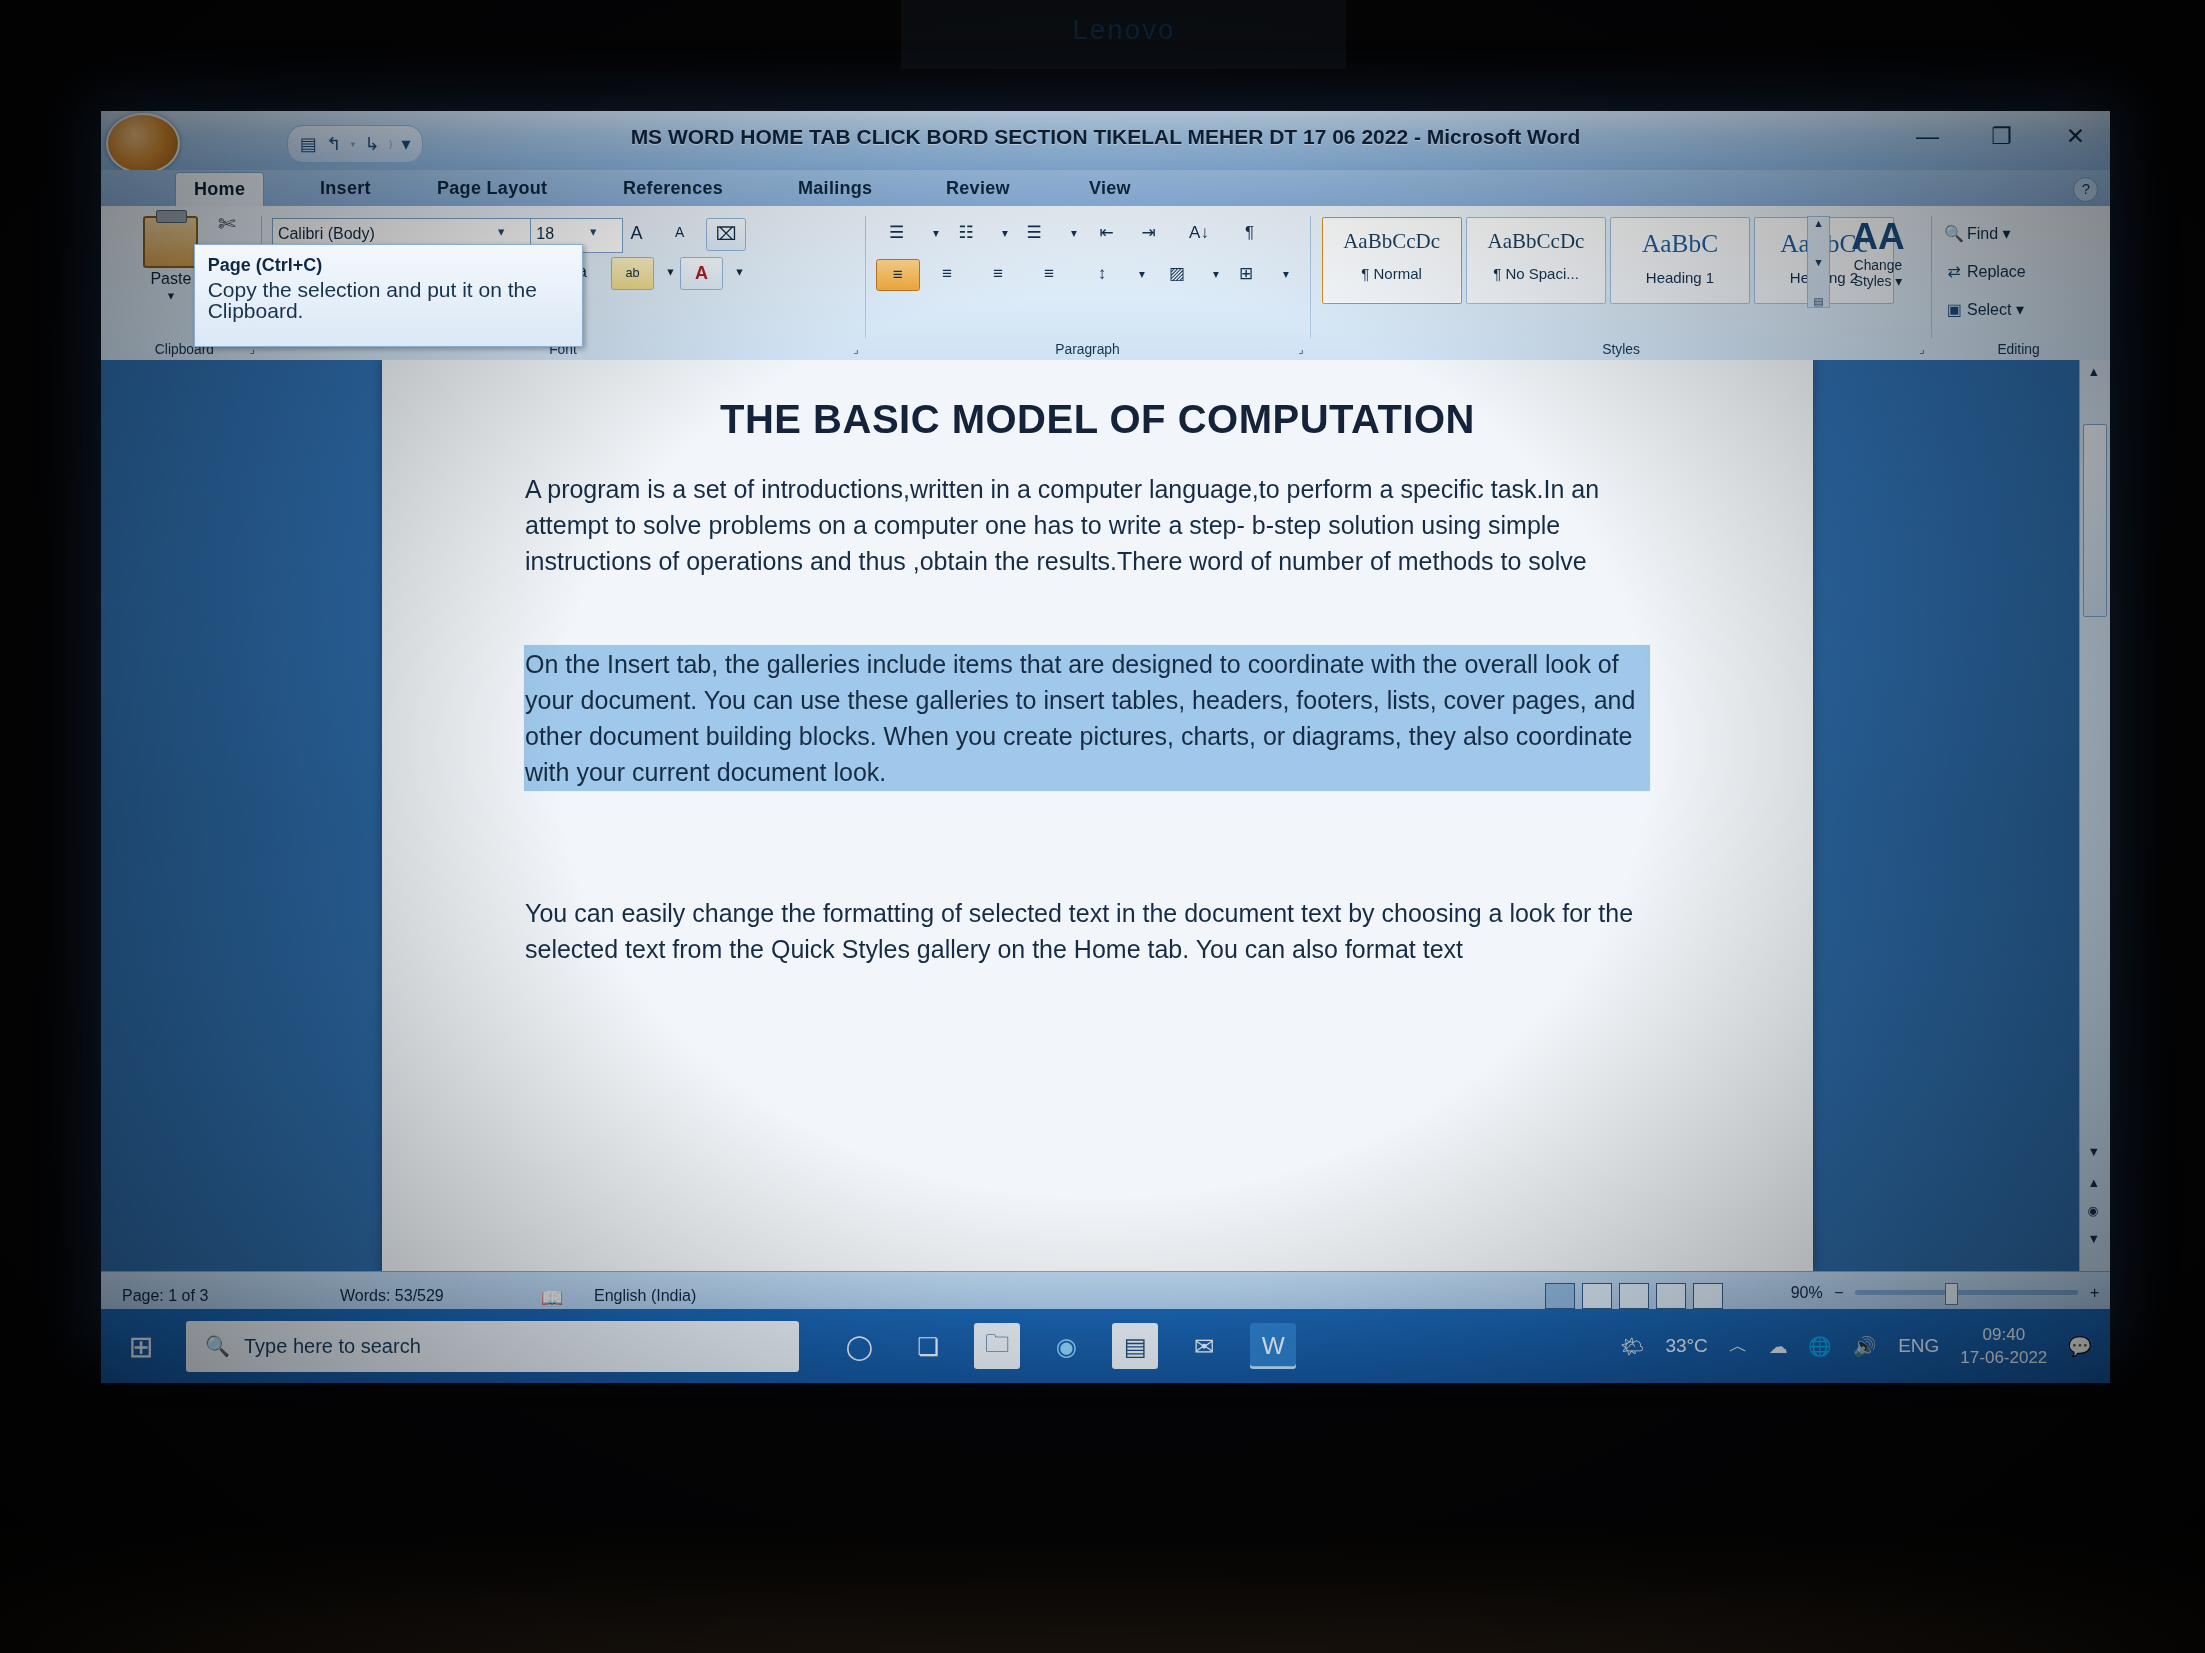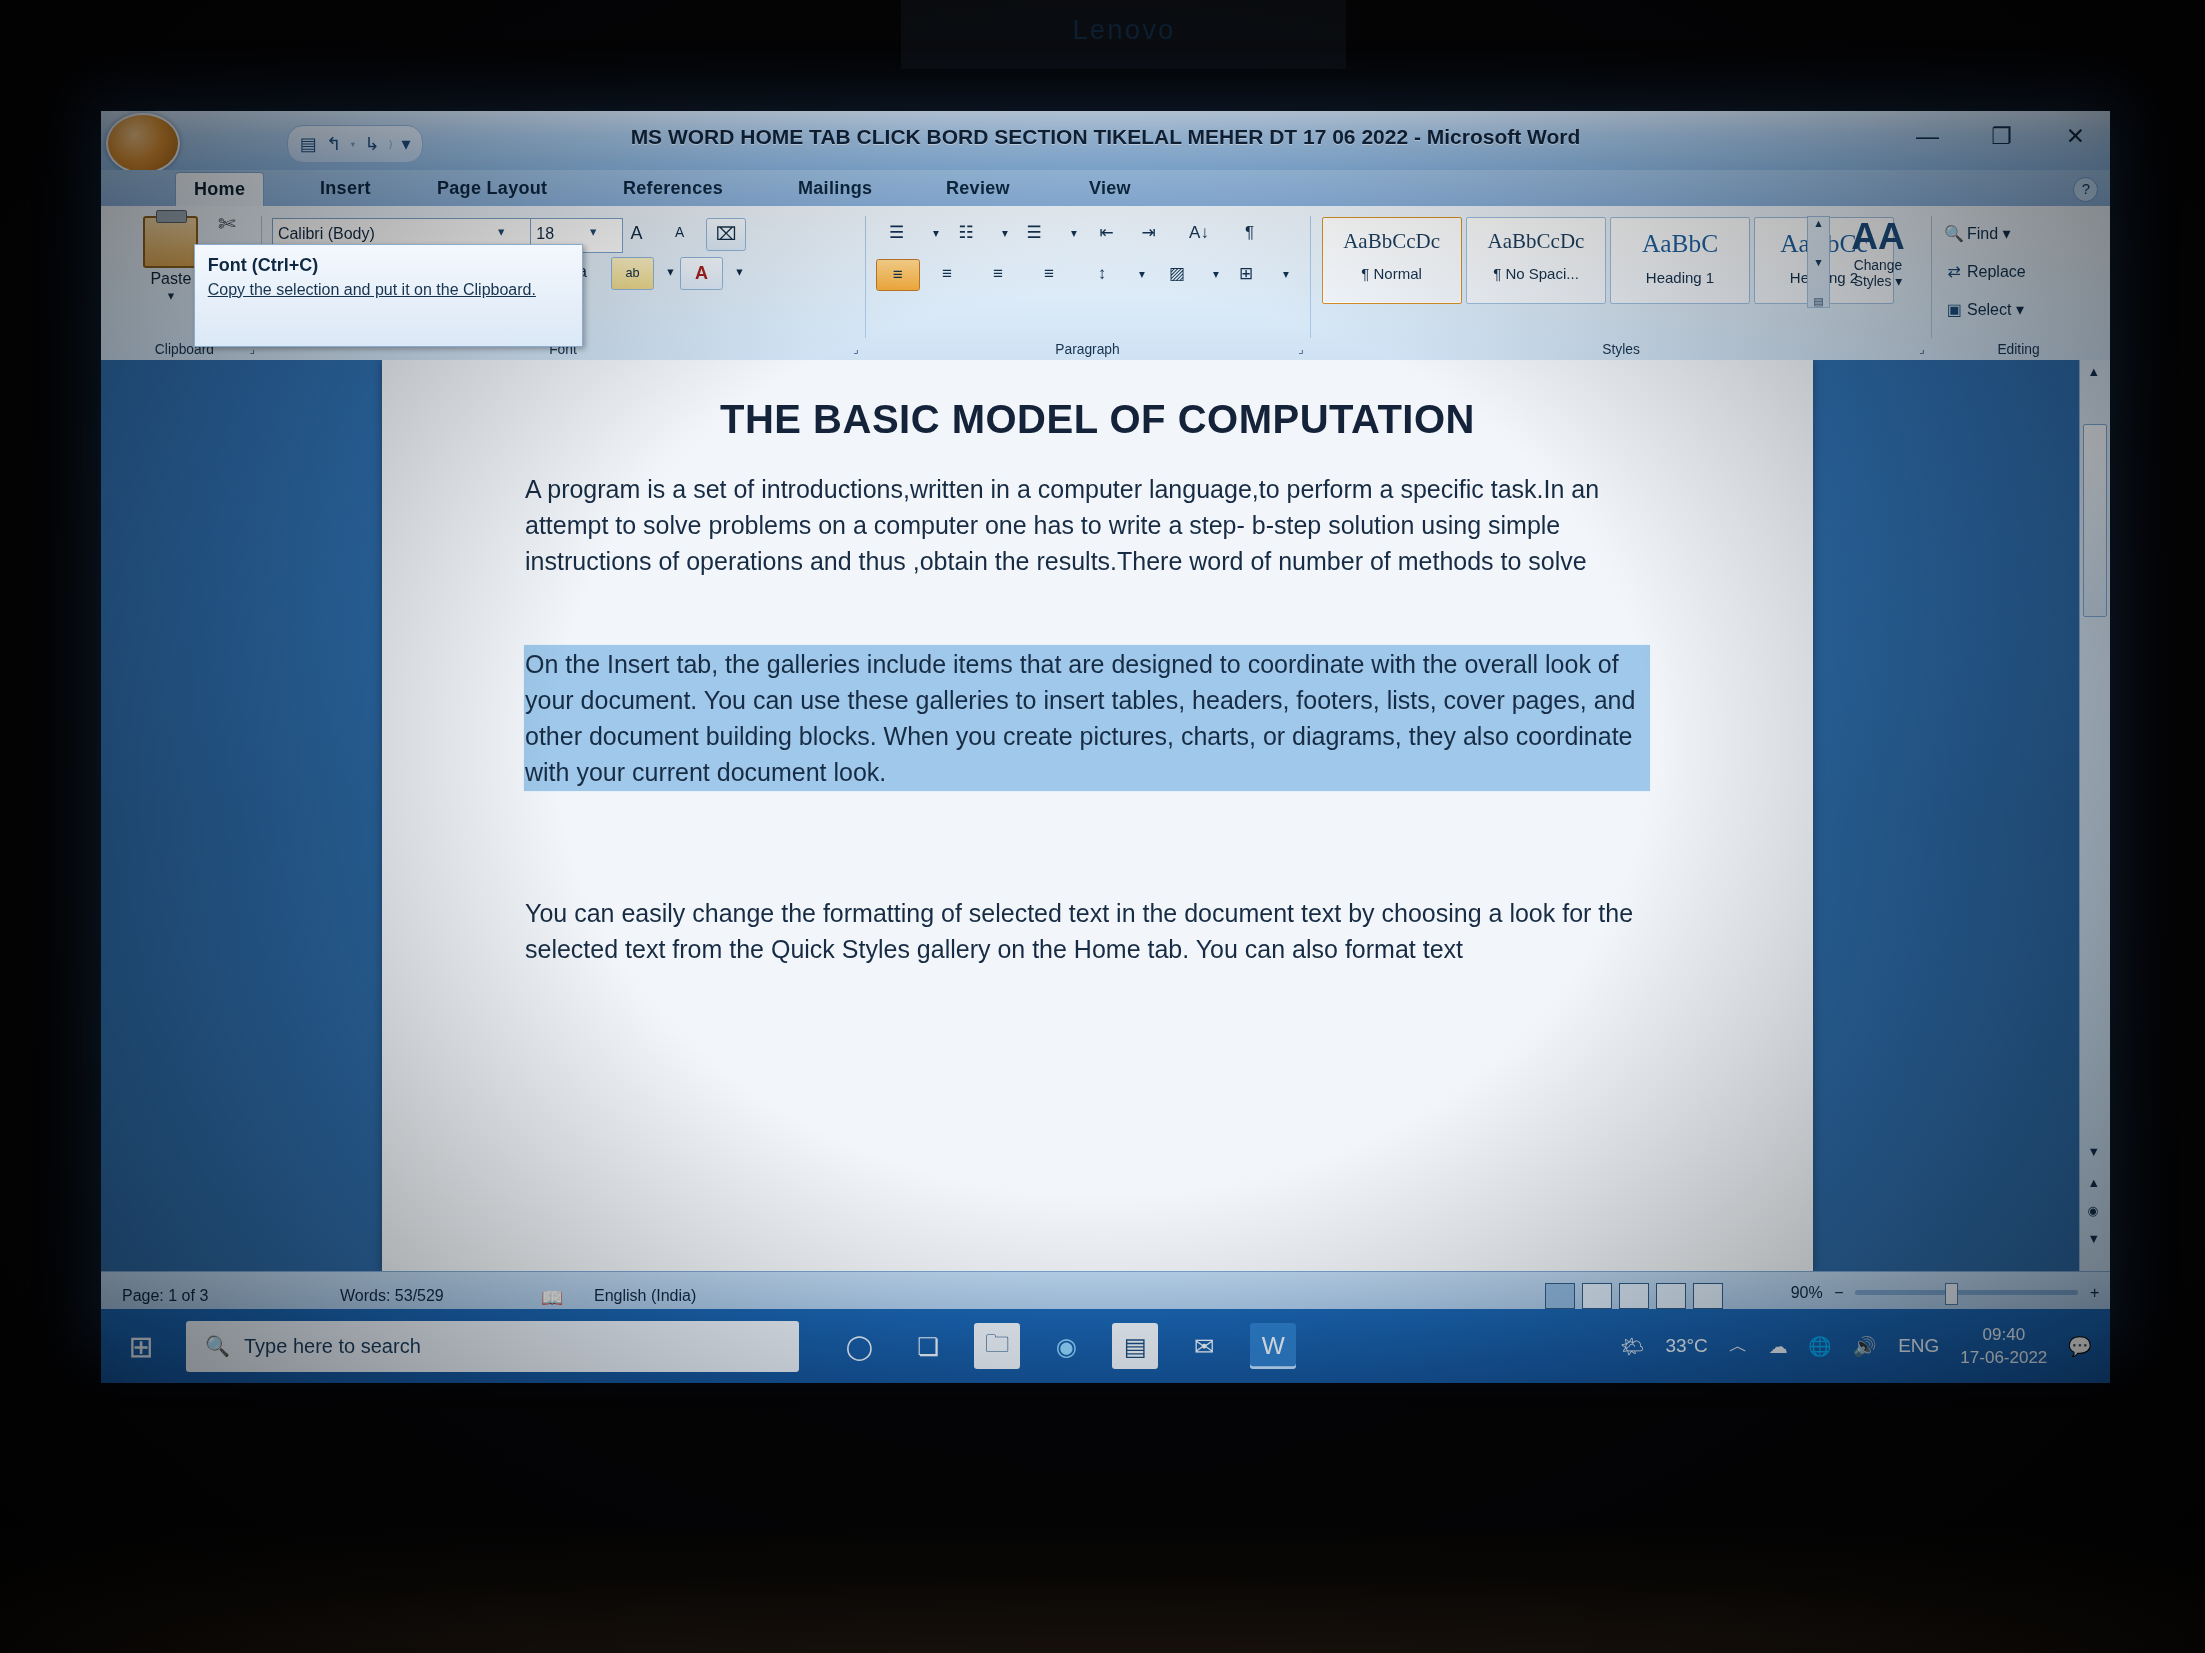--- a/index.html
+++ b/index.html
@@ -196,21 +196,21 @@
   }
   .ebtn .g { display:inline-block; width: 25.4px; text-align:center; color:#1b4c7d;}
   
   #tooltip {
     position:absolute; left: 93px; top: 133px; width: 387px; height: 101px;
     background: linear-gradient(180deg,#f4f8fd 0%, #dbe8f6 100%);
     border: 0.5px solid #8aabcd; box-shadow: 1.6px 2.1px 5.3px rgba(0,0,0,.3);
     z-index: 40;
   }
   #tooltip .tt-title { font-size: 18px; font-weight:700; color:#0f2943; padding: 9.5px 12.7px 3.2px; }
-  #tooltip .tt-body { font-size: 16px; color:#17334e; padding: 0 12.7px; line-height: 21px; text-decoration: underline; }
+  #tooltip .tt-body { font-size: 21px; color:#17334e; padding: 0 12.7px; line-height: 21px; }
   
   .docarea {
     position:absolute; left:0; top: 249px; width: 100%; height: 912px;
     background: linear-gradient(180deg,#2f6fb0 0%, #2a659f 50%, #2d6aa6 100%);
     overflow:hidden;
   }
   .page {
     position:absolute; left: 281px; top: 0px; width: 1431px; height: 912px;
     background: #f2f6fa;
     box-shadow: 0 0 9.5px rgba(0,0,0,.35);
@@ -448,21 +448,21 @@
     <div class="vscroll">
       <div class="vs-ico" style="top: 5.3px;">▲</div>
       <div class="vthumb"></div>
       <div class="vs-ico" style="top: 785px;">▼</div>
       <div class="vs-ico" style="top: 816px;">▲</div>
       <div class="vs-ico" style="top: 843px;">◉</div>
       <div class="vs-ico" style="top: 872px;">▼</div>
     </div>
 
     <div id="tooltip">
-      <div class="tt-title">Font (Ctrl+C)</div>
+      <div class="tt-title">Page (Ctrl+C)</div>
       <div class="tt-body">Copy the selection and put it on the Clipboard.</div>
     </div>
 
     <div class="statusbar">
       <div class="sb-item" style="left: 21px;">Page: 1 of 3</div>
       <div class="sb-item" style="left: 239px;">Words: 53/529</div>
       <div class="sb-item" style="left: 440px;font-size:18px;color:#6b4a14;">📖</div>
       <div class="sb-item" style="left: 493px;">English (India)</div>
       <div class="viewbtns">
         <div class="viewbtn on"></div>

